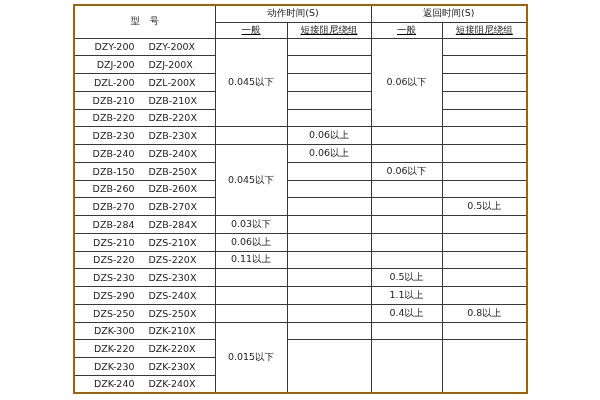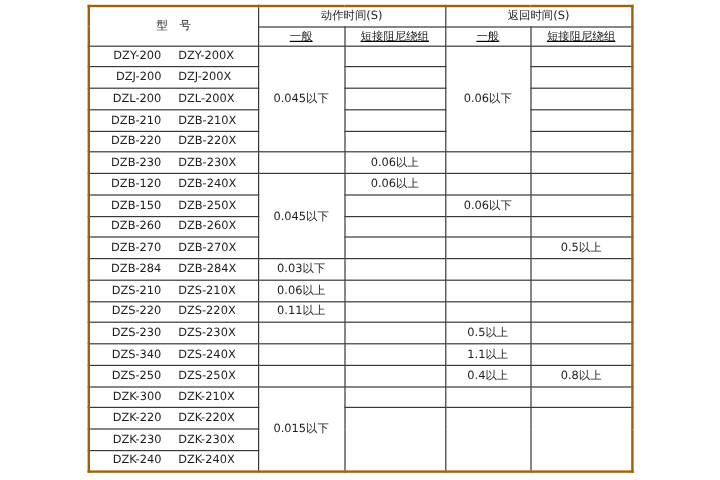--- a/index.html
+++ b/index.html
@@ -134,21 +134,21 @@
       </td>
       <td></td>
       <td>0.06以上</td>
       <td></td>
       <td></td>
     </tr>
 
     <tr>
       <td>
         <div class="model-pair">
-          <span>DZB-120</span>
+          <span>DZB-240</span>
           <span>DZB-240X</span>
         </div>
       </td>
       <td rowspan="4">0.045以下</td>
       <td>0.06以上</td>
       <td></td>
       <td></td>
     </tr>
 
     <tr>
@@ -235,21 +235,21 @@
       </td>
       <td></td>
       <td></td>
       <td>0.5以上</td>
       <td></td>
     </tr>
 
     <tr>
       <td>
         <div class="model-pair">
-          <span>DZS-340</span>
+          <span>DZS-290</span>
           <span>DZS-240X</span>
         </div>
       </td>
       <td></td>
       <td></td>
       <td>1.1以上</td>
       <td></td>
     </tr>
 
     <tr>

